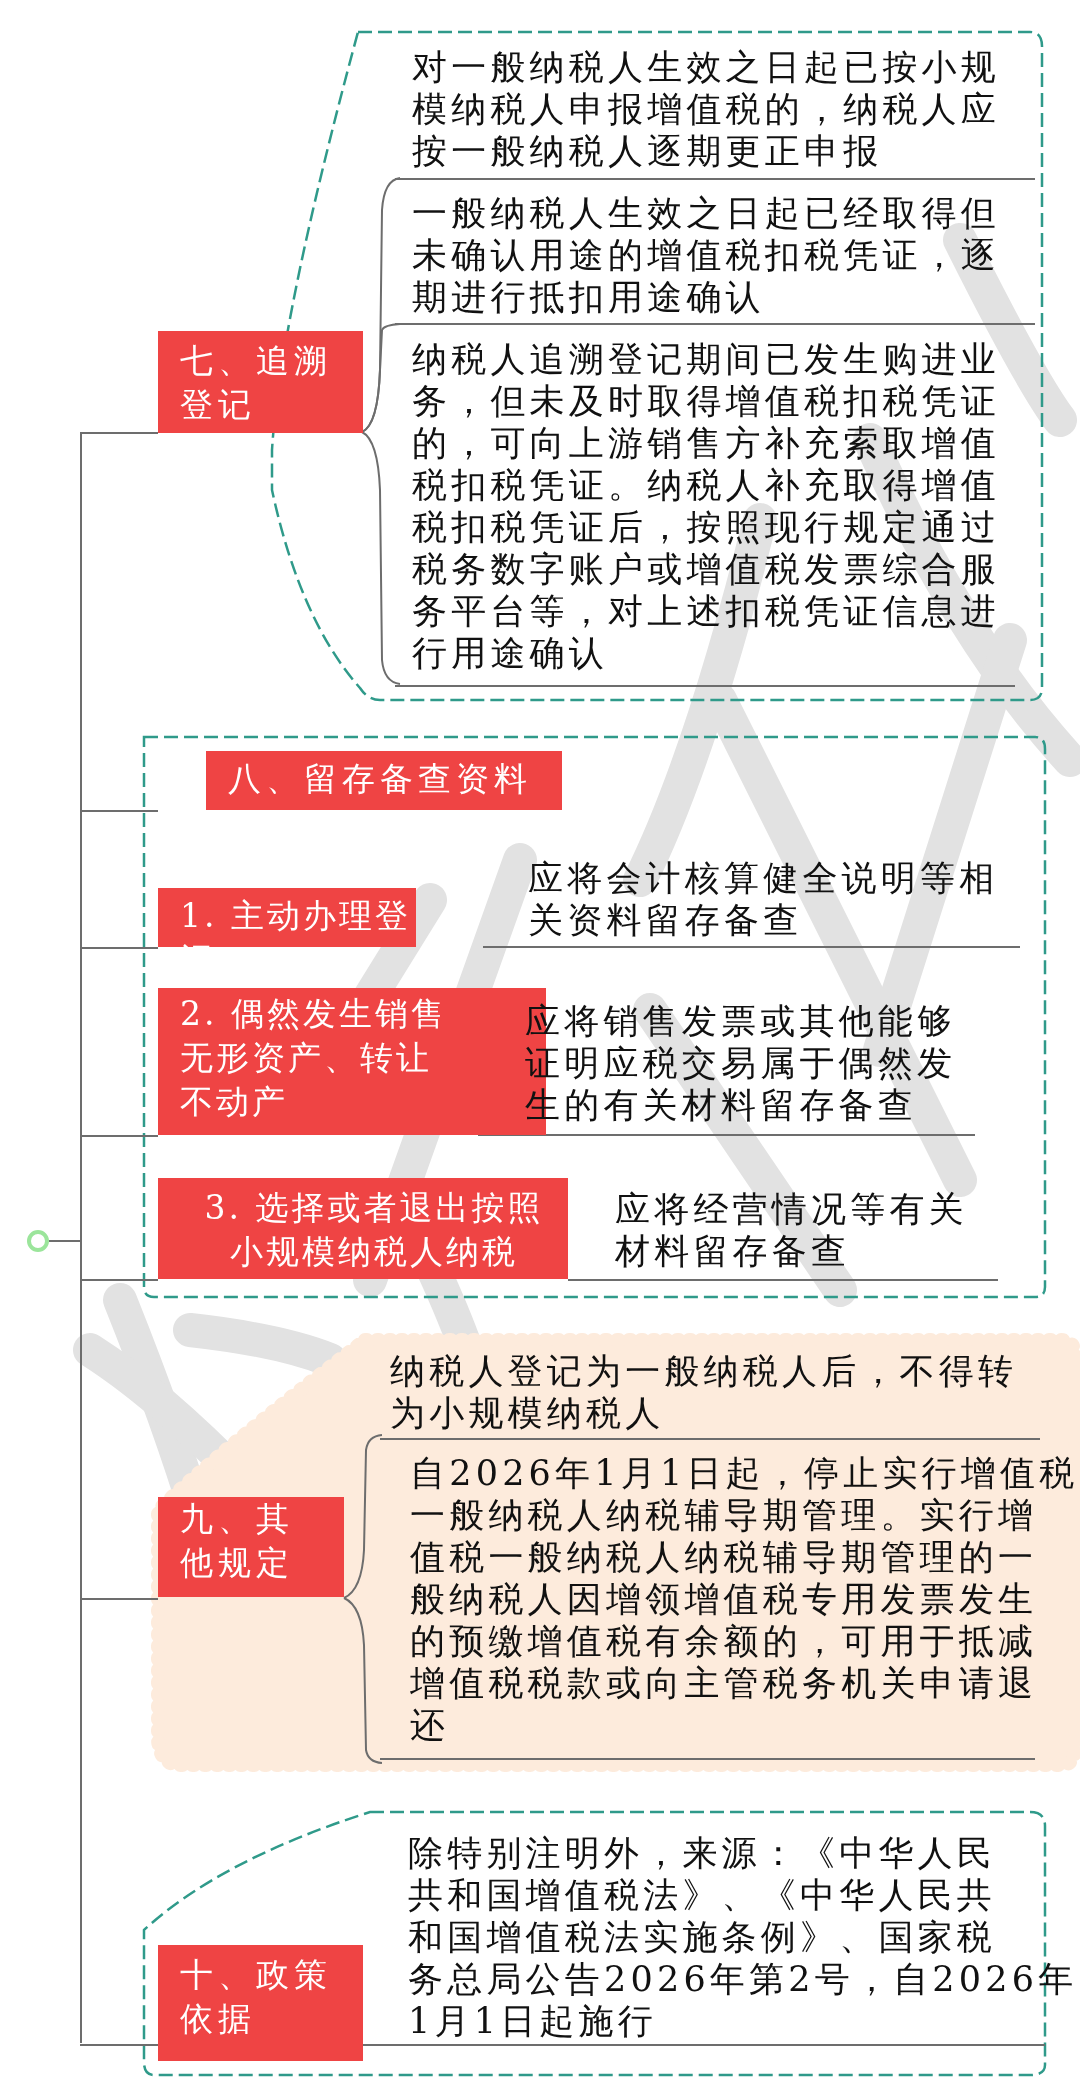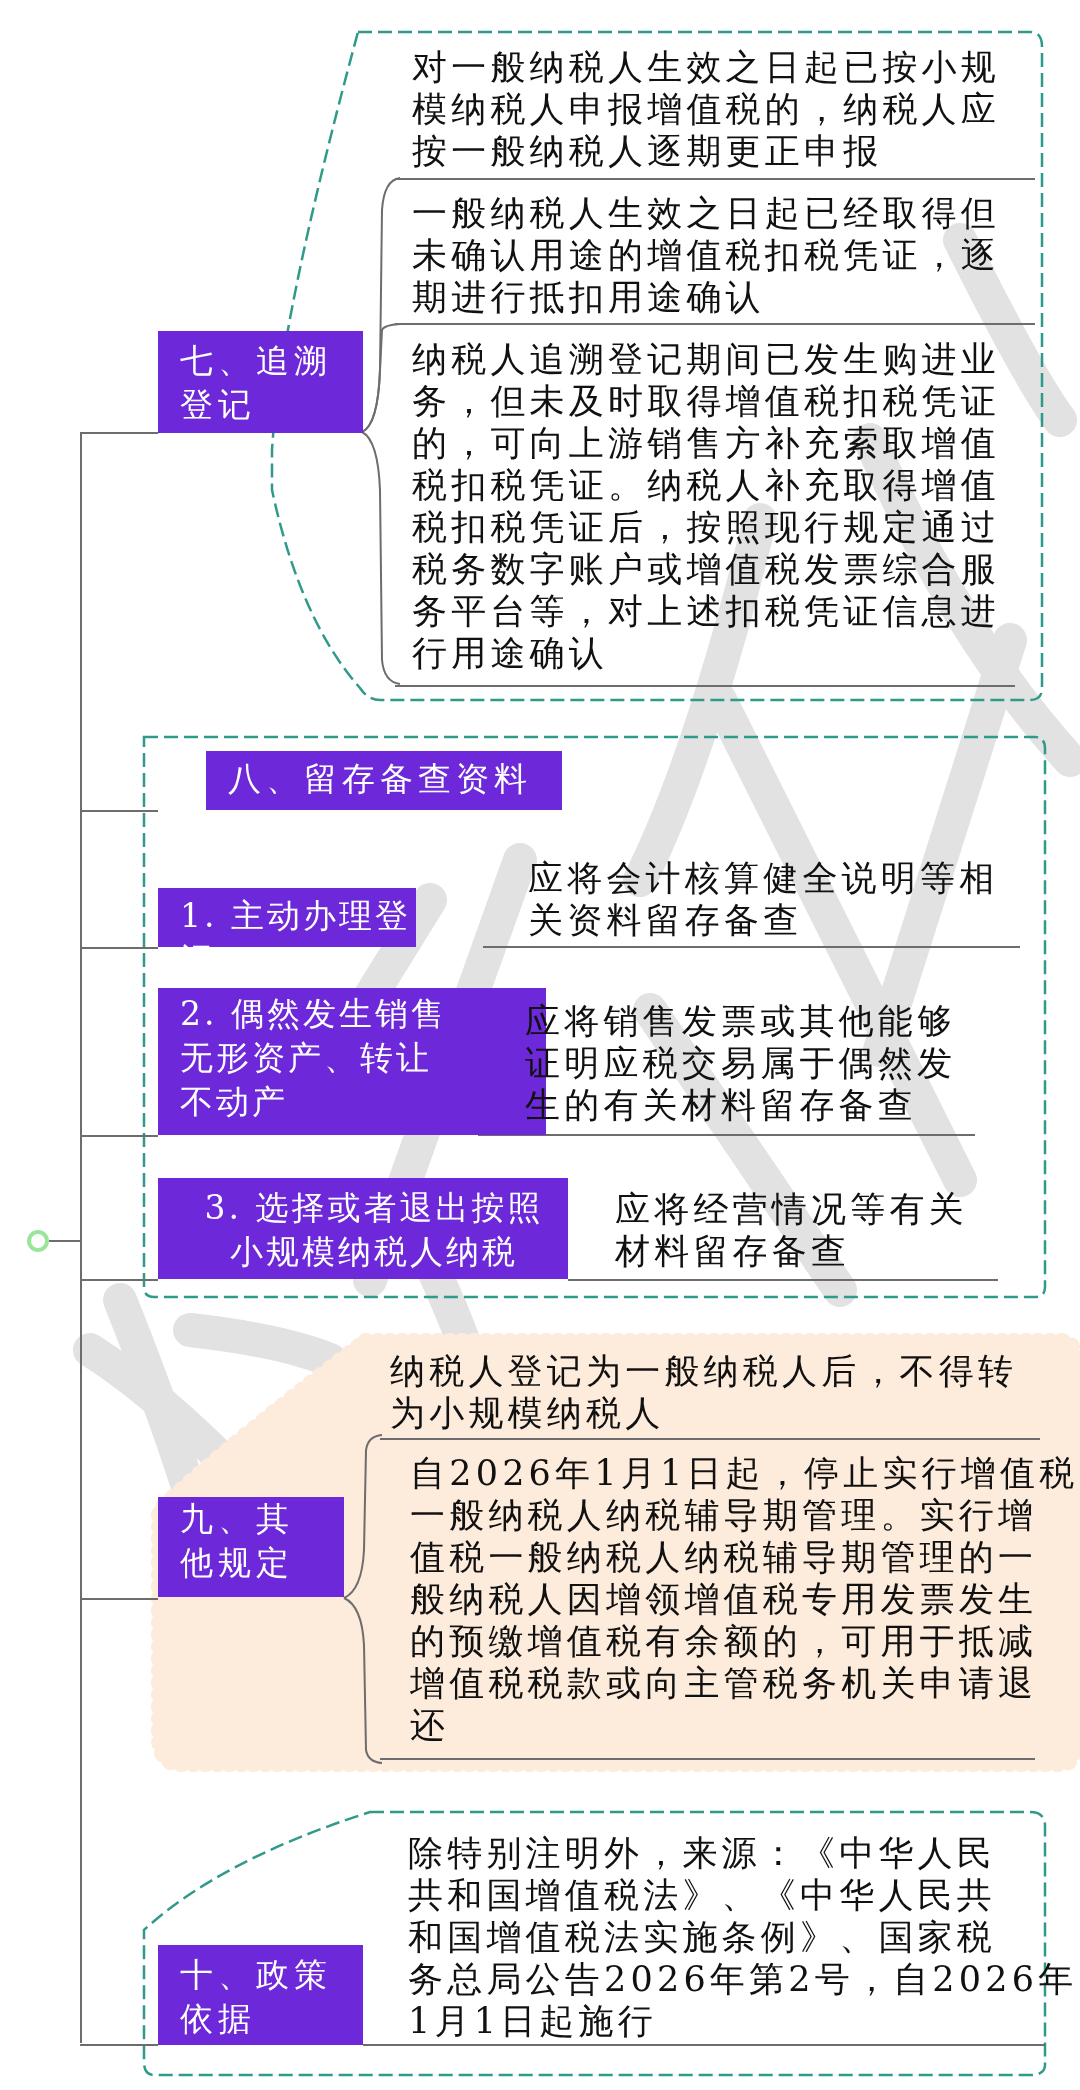--- a/index.html
+++ b/index.html
@@ -1,20 +1,20 @@
 <!DOCTYPE html>
 <html><head>
 <meta charset="utf-8">
 <style>
   html, body { margin: 0; padding: 0; background: #ffffff; }
   body { width: 1080px; height: 2090px; position: relative; overflow: hidden;
          font-family: "DejaVu Serif", "Liberation Serif", serif; color: #111; }
   .watermark { position: absolute; left: 0; top: 0; width: 1080px; height: 2090px; pointer-events: none; z-index: 1; }
   .frame { position: absolute; z-index: 2; }
-  .node { position: absolute; background: #6d28d9; color: #ffffff; z-index: 4;
+  .node { position: absolute; background: #ef4444; color: #ffffff; z-index: 4;
           font-size: 33px; line-height: 44px; letter-spacing: 5px; box-sizing: border-box; }
   .leaf { position: absolute; font-size: 35px; line-height: 42px; letter-spacing: 4.2px; z-index: 4; color: #111; }
   .line { position: absolute; background: #6d6d6d; z-index: 3; }
   .conn { position: absolute; z-index: 3; }
   .root { position: absolute; left: 27px; top: 1230px; width: 22px; height: 22px; border-radius: 50%;
           border: 4px solid #9be59b; box-sizing: border-box; background: #fff; z-index: 5; }
 </style>
 </head>
 <body>
 
@@ -156,21 +156,21 @@
   <div>自2026年1月1日起，停止实行增值税</div>
   <div>一般纳税人纳税辅导期管理。实行增</div>
   <div>值税一般纳税人纳税辅导期管理的一</div>
   <div>般纳税人因增领增值税专用发票发生</div>
   <div>的预缴增值税有余额的，可用于抵减</div>
   <div>增值税税款或向主管税务机关申请退</div>
   <div>还</div>
 </div>
 <div class="line" style="left:380px;top:1758px;width:655px;height:2px;"></div>
 
-<div class="node" style="left:158px;top:1945px;width:205px;height:100px;padding:8px 0 0 22px;">
+<div class="node" style="left:158px;top:1945px;width:205px;height:116px;padding:8px 0 0 22px;">
   <div>十、政策</div>
   <div>依据</div>
 </div>
 <div class="leaf" style="left:408px;top:1832px;">
   <div>除特别注明外，来源：《中华人民</div>
   <div>共和国增值税法》、《中华人民共</div>
   <div>和国增值税法实施条例》、国家税</div>
   <div>务总局公告2026年第2号，自2026年</div>
   <div>1月1日起施行</div>
 </div>

